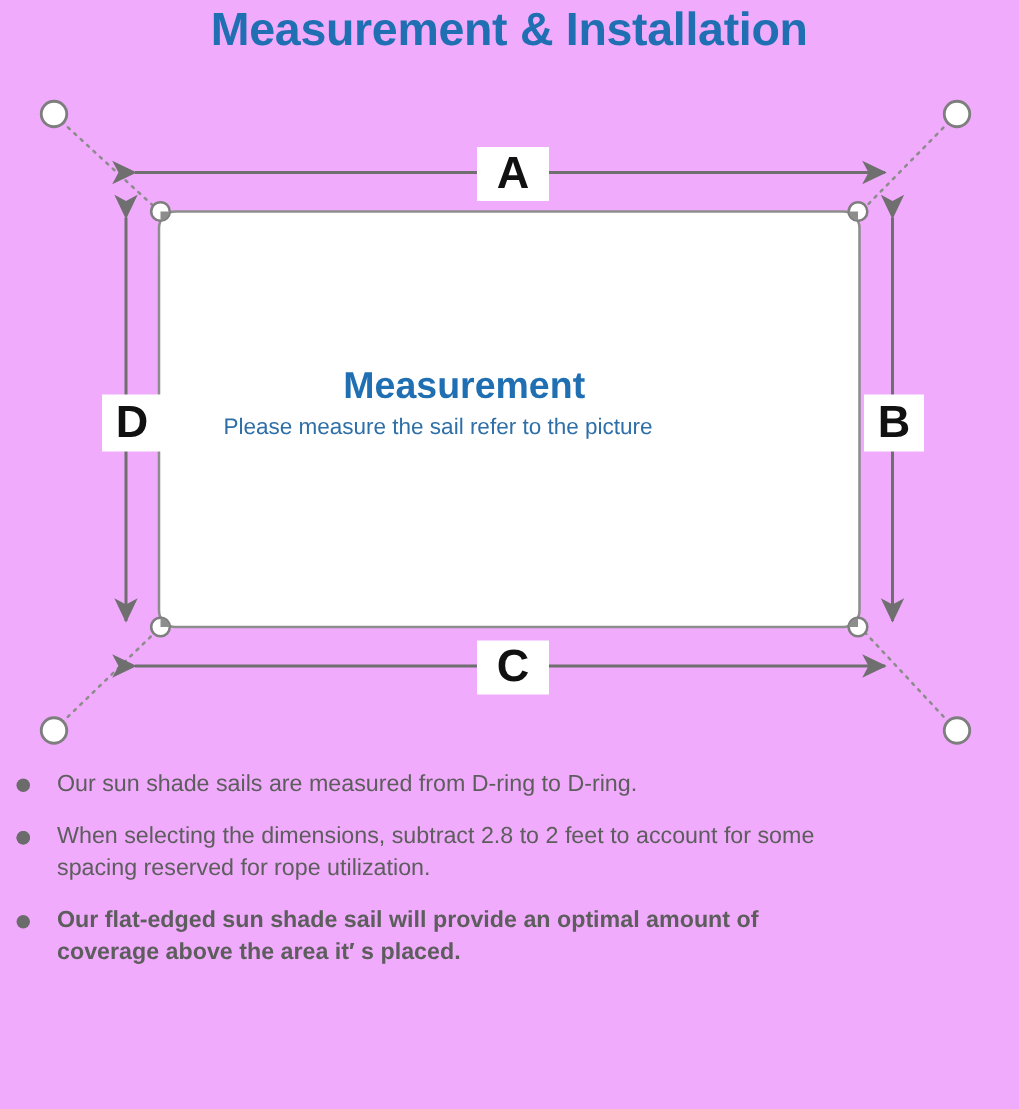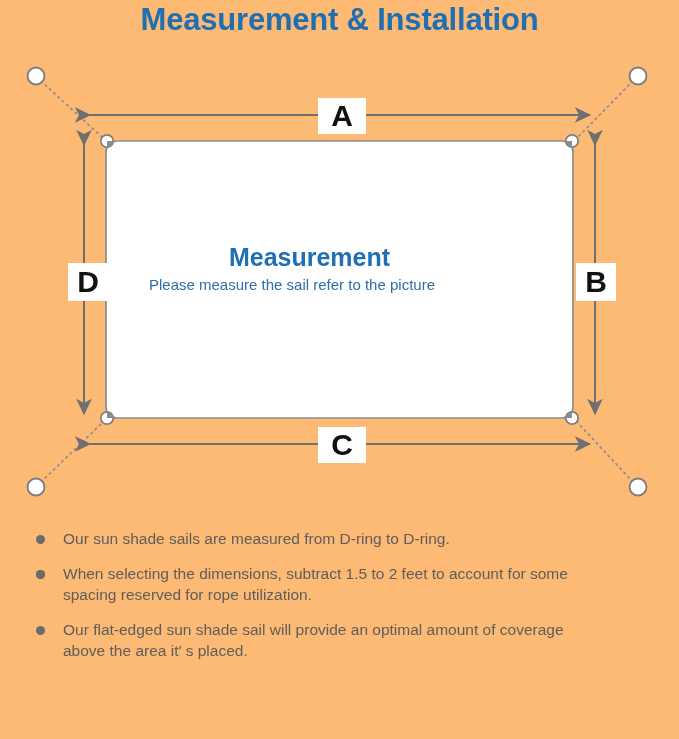--- a/index.html
+++ b/index.html
@@ -3,21 +3,21 @@
 <meta charset="utf-8">
 <title>Measurement &amp; Installation</title>
 <style>
   html,body{margin:0;padding:0;background:#ffffff;}
   body{
     width:679px;height:739px;
     font-family:"Liberation Sans", sans-serif;
     -webkit-font-smoothing:antialiased;
     overflow:hidden;
   }
-  #page{position:relative;width:679px;height:739px;background:#fdba74;}
+  #page{position:relative;width:679px;height:739px;background:#f0abfc;}
 
   
   .title{
     position:absolute;left:0;top:2px;width:679px;
     text-align:center;
     font-family:"Liberation Sans", sans-serif;
     font-weight:bold;
     font-size:31px;
     letter-spacing:-0.2px;
     color:#1f6fb2;
@@ -51,33 +51,33 @@
     line-height:1;
     text-align:center;
   }
   .dim-a{left:318px;top:50px;width:40px;padding:3px 4px;}
   .dim-c{left:318px;top:379px;width:40px;padding:3px 4px;}
   .dim-d{left:68px;top:215px;width:34px;padding:4px 3px;}
   .dim-b{left:576px;top:215px;width:34px;padding:4px 3px;}
 
   
   .notes{
-    position:absolute;left:0;top:528px;width:567px;margin-left:25px;
+    position:absolute;left:0;top:512px;width:567px;
   }
   .note{
     position:relative;
     margin:0 0 14px 0;
     padding-left:38px;
     padding-right:6px;
     font-family:"Liberation Sans", sans-serif;
     font-size:15.5px;
     line-height:21px;
     color:#5d5d5d;
   }
-  .note:last-child{margin-bottom:0;}
+  .note:last-child{margin-bottom:0;font-weight:bold;}
   .note .bullet{
     position:absolute;left:11px;top:7px;
     width:9px;height:9px;border-radius:50%;
     background:#6b6b6b;
     display:block;
   }
 </style>
 </head>
 <body>
 
@@ -147,21 +147,21 @@
   <div class="notes">
     <div class="note">
       <span class="bullet"></span>
       <span>Our sun shade sails are measured from D-ring to D-ring.</span>
     </div>
     <div class="note">
       <span class="bullet"></span>
     </div>
     <div class="note">
       <span class="bullet"></span>
-      <span>When selecting the dimensions, subtract 1.5 to 2 feet to account for some spacing reserved for rope utilization.</span>
+      <span>When selecting the dimensions, subtract 2.8 to 2 feet to account for some spacing reserved for rope utilization.</span>
     </div>
     <div class="note">
       <span class="bullet"></span>
       <span>Our flat-edged sun shade sail will provide an optimal amount of coverage above the area it′ s placed.</span>
     </div>
   </div>
 
 </div>
 
 </body></html>

